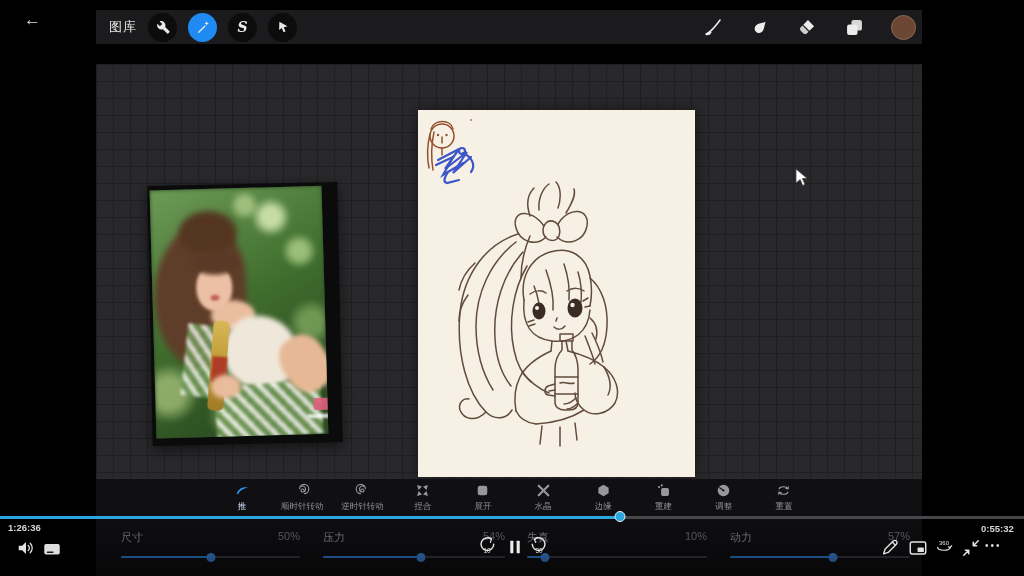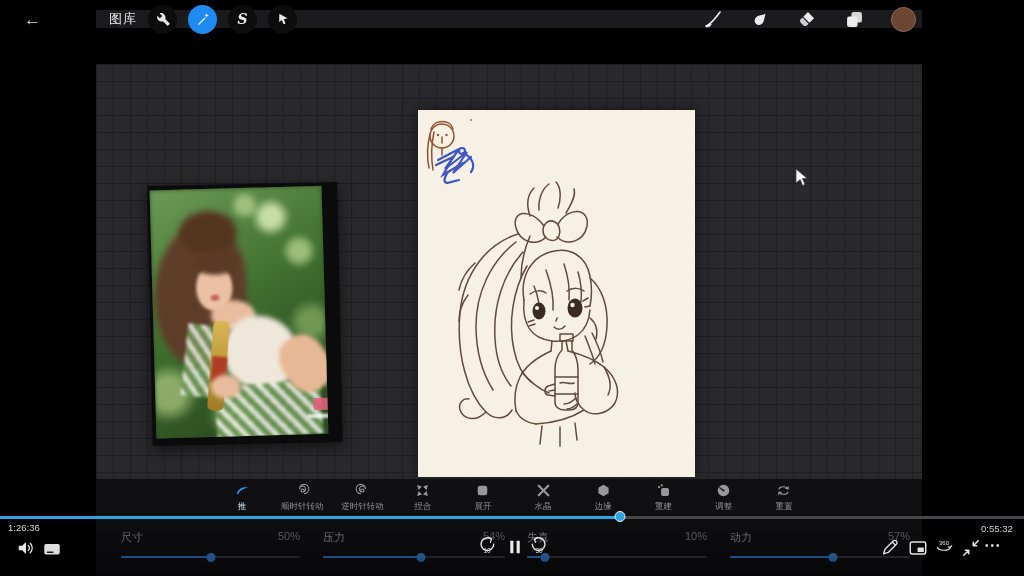--- a/index.html
+++ b/index.html
@@ -1,21 +1,21 @@
 <!DOCTYPE html>
 <html><head>
 <meta charset="utf-8">
 <style>
   html,body{margin:0;padding:0;background:#000;}
   .stage{position:relative;width:1024px;height:576px;background:#000;overflow:hidden;
          font-family:"Liberation Sans","DejaVu Sans",sans-serif;}
   
   .video{position:absolute;left:96px;top:0;width:826px;height:576px;background:#000;overflow:hidden;}
   
-  .topbar{position:absolute;left:0;top:10px;width:826px;height:18px;background:#1b1b1d;display:flex;align-items:center;}
+  .topbar{position:absolute;left:0;top:10px;width:826px;height:34px;background:#1b1b1d;display:flex;align-items:center;}
   .gallery{margin-left:13px;font-size:13px;color:#e9e9e9;letter-spacing:1px;}
   .tb-circle{width:29px;height:29px;border-radius:50%;background:#0c0c0d;display:flex;align-items:center;justify-content:center;margin-left:11px;color:#e8e8e8;}
   .tb-circle.active{background:#1f8bf2;}
   .tb-circle svg{width:16px;height:16px;}
   .sel-glyph{font-family:"DejaVu Serif","Liberation Serif",serif;font-style:italic;font-weight:bold;font-size:14px;color:#ececec;}
   .tb-right{margin-left:auto;display:flex;align-items:center;gap:26px;padding-right:6px;color:#ececec;}
   .tb-right svg{width:21px;height:21px;}
   .color-swatch{width:25px;height:25px;border-radius:50%;background:#6b4632;border:1px solid #8a6a55;box-sizing:border-box;}
   
   .titlebar{position:absolute;left:0;top:44px;width:826px;height:20px;background:#28282b;display:flex;align-items:center;justify-content:center;gap:6px;color:#e5e5e5;}
@@ -81,21 +81,21 @@
   .knob{position:absolute;top:-3.5px;width:9px;height:9px;border-radius:50%;background:#3b87dd;transform:translateX(-50%);}
   .s1{left:25px;width:179px;} .s2{left:227px;width:182px;} .s3{left:431px;width:180px;} .s4{left:634px;width:180px;}
   
   .overlay{position:absolute;left:0;top:0;width:1024px;height:576px;z-index:10;pointer-events:none;color:#e2e2e2;}
   .overlay *{pointer-events:auto;}
   .shade{position:absolute;left:0;bottom:0;width:1024px;height:70px;background:linear-gradient(transparent,rgba(0,0,0,.55));pointer-events:none;}
   .back{position:absolute;left:24px;top:10px;font-size:17px;color:#ddd;}
   .pbar{position:absolute;left:0;top:516px;width:1024px;height:2.5px;background:#46464b;}
   .pfill{position:absolute;left:0;top:0;height:2.5px;background:#2aa5df;}
   .pknob{position:absolute;top:511px;width:11px;height:11px;border-radius:50%;background:#2aa5df;border:1.5px solid #e9f4fb;box-sizing:border-box;transform:translateX(-50%);}
-  .time{position:absolute;font-size:9.5px;color:#d6d6d6;}
+  .time{position:absolute;font-size:9.5px;color:#d6d6d6;font-weight:bold;}
   .t-left{left:8px;top:522px;} .t-right{left:981px;top:523px;}
   .ctrl{position:absolute;width:20px;height:20px;}
   .ctrl svg{width:20px;height:20px;display:block;}
   .c-vol{left:16px;top:538px;} .c-cc{left:42px;top:539px;}
   .c-rew{left:477px;top:535px;} .c-pause{left:505px;top:537px;} .c-fwd{left:529px;top:535px;}
   .c-pen{left:880px;top:537px;} .c-pip{left:908px;top:538px;} .c-vr{left:934px;top:536px;}
   .c-shrink{left:961px;top:538px;} .c-more{left:985px;top:540px;letter-spacing:2px;font-size:10px;color:#ddd;}
 </style>
 </head>
 <body>

